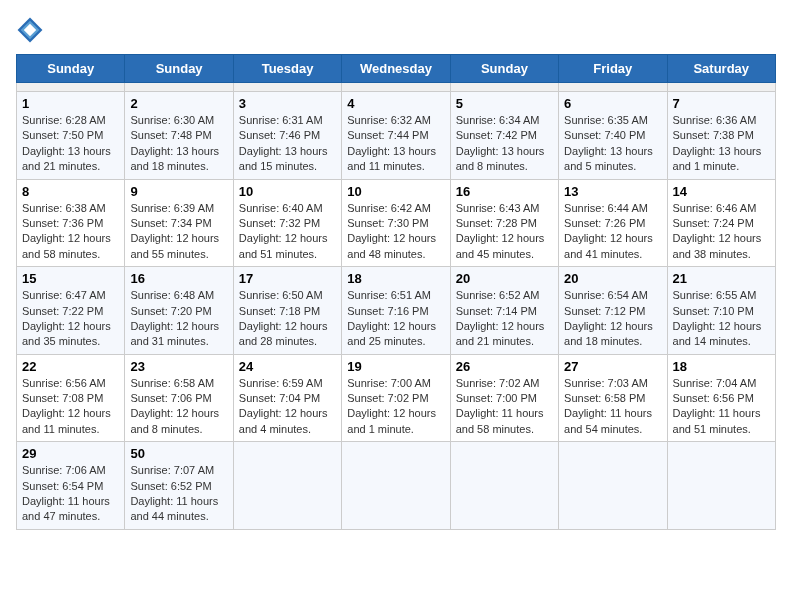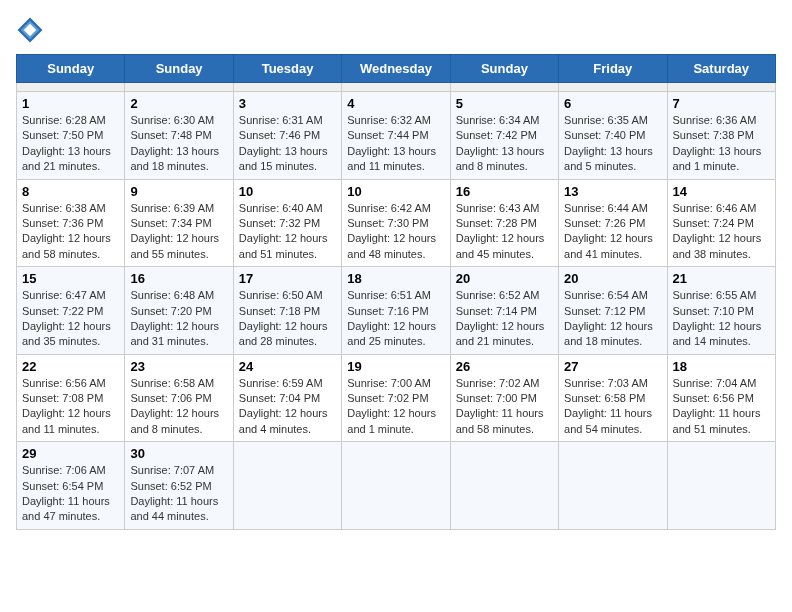--- a/index.html
+++ b/index.html
@@ -185,21 +185,21 @@
         <td><span class="day-num">26</span>
         <span class="day-info">Sunrise: 7:02 AM<br>Sunset: 7:00 PM<br>Daylight: 11 hours and 58 minutes.</span></td>
         <td><span class="day-num">27</span>
         <span class="day-info">Sunrise: 7:03 AM<br>Sunset: 6:58 PM<br>Daylight: 11 hours and 54 minutes.</span></td>
         <td><span class="day-num">18</span>
         <span class="day-info">Sunrise: 7:04 AM<br>Sunset: 6:56 PM<br>Daylight: 11 hours and 51 minutes.</span></td>
       </tr>
       <tr>
         <td><span class="day-num">29</span>
         <span class="day-info">Sunrise: 7:06 AM<br>Sunset: 6:54 PM<br>Daylight: 11 hours and 47 minutes.</span></td>
-        <td><span class="day-num">30</span>
+        <td><span class="day-num">50</span>
         <span class="day-info">Sunrise: 7:07 AM<br>Sunset: 6:52 PM<br>Daylight: 11 hours and 44 minutes.</span></td>
         <td class="empty"></td>
         <td class="empty"></td>
         <td class="empty"></td>
         <td class="empty"></td>
         <td class="empty"></td>
       </tr>
     </tbody>
 </table>
 

